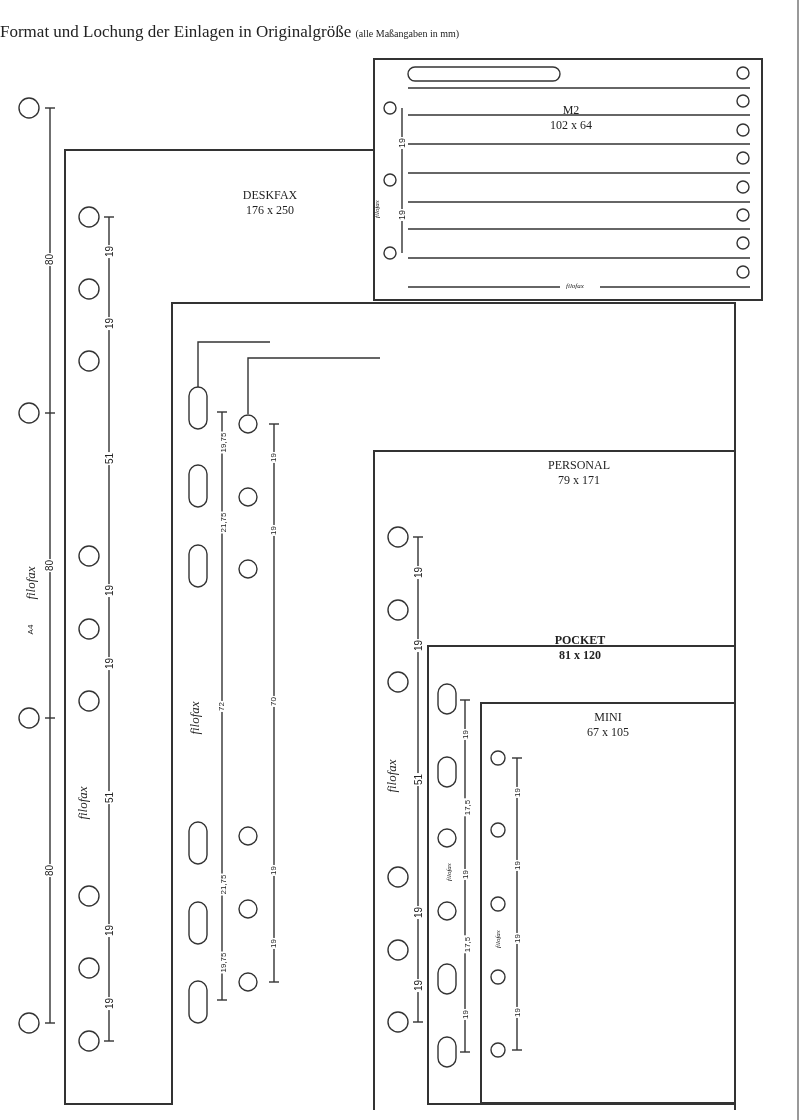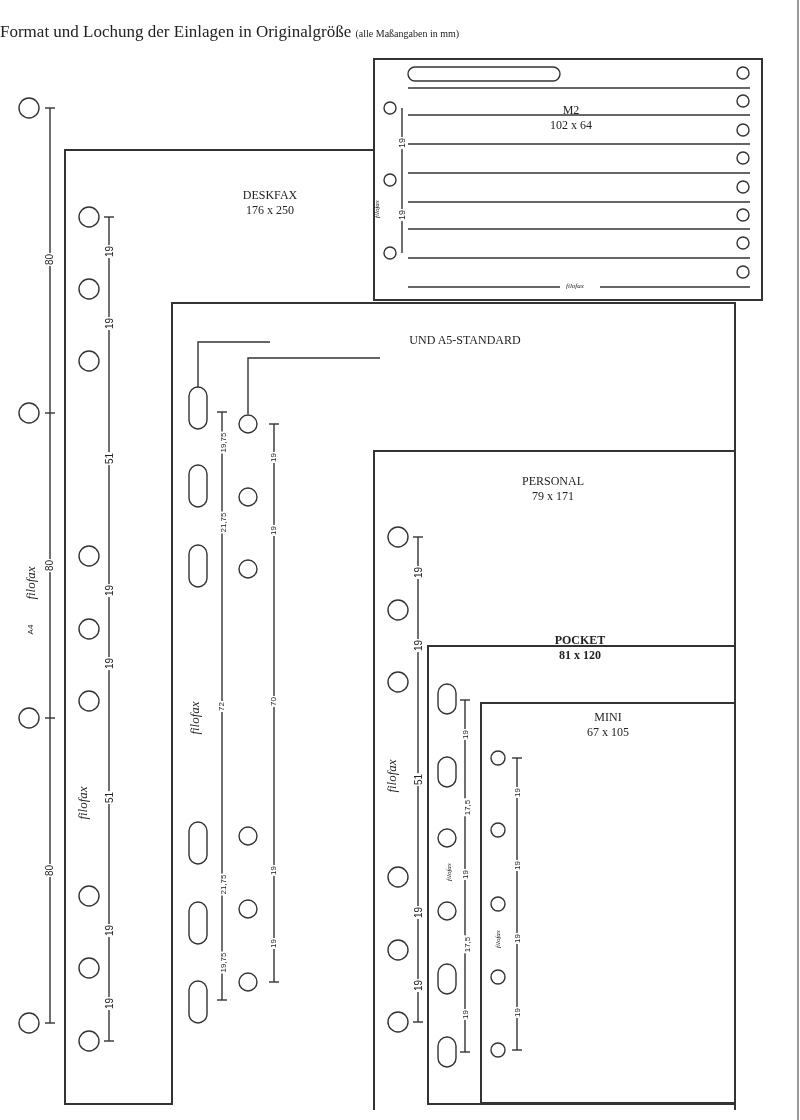--- a/index.html
+++ b/index.html
@@ -23,39 +23,38 @@
 <div class="label" style="left:160px;top:155px;width:220px;margin-top:33px;">
   <div>DESKFAX</div>
   <div>176 x 250</div>
 </div>
 
 <div class="frame" style="left:171px;top:302px;width:565px;height:803px;border-bottom:none;"></div>
 
 <div class="frame" style="left:373px;top:58px;width:390px;height:243px;"></div>
 
 <div class="frame" style="left:373px;top:450px;width:363px;height:660px;border-bottom:none;"></div>
-<div class="label" style="left:453px;top:458px;width:200px;margin-top:16px;">
+<div class="label" style="left:479px;top:458px;width:200px;">
   <div>PERSONAL</div>
   <div>79 x 171</div>
 </div>
 
 <div class="frame" style="left:427px;top:645px;width:309px;height:460px;"></div>
 <div class="label" style="left:480px;top:633px;width:200px;font-weight:bold;">
   <div>POCKET</div>
   <div>81 x 120</div>
 </div>
 
 <div class="frame" style="left:480px;top:702px;width:256px;height:402px;"></div>
 <div class="label" style="left:508px;top:710px;width:200px;">
   <div>MINI</div>
   <div>67 x 105</div>
 </div>
 
 <div class="label" style="left:270px;top:333px;width:360px;font-size:12px;">
-  <div style="padding-left:30px;">UND A5-STANDARD</div>
 </div>
 
 <div class="label" style="left:516px;top:103px;width:110px;">
   <div>M2</div>
   <div>102 x 64</div>
 </div>
 
 <div class="edge"></div>
 
 <svg width="800" height="1120" viewBox="0 0 800 1120" style="pointer-events:none;">

